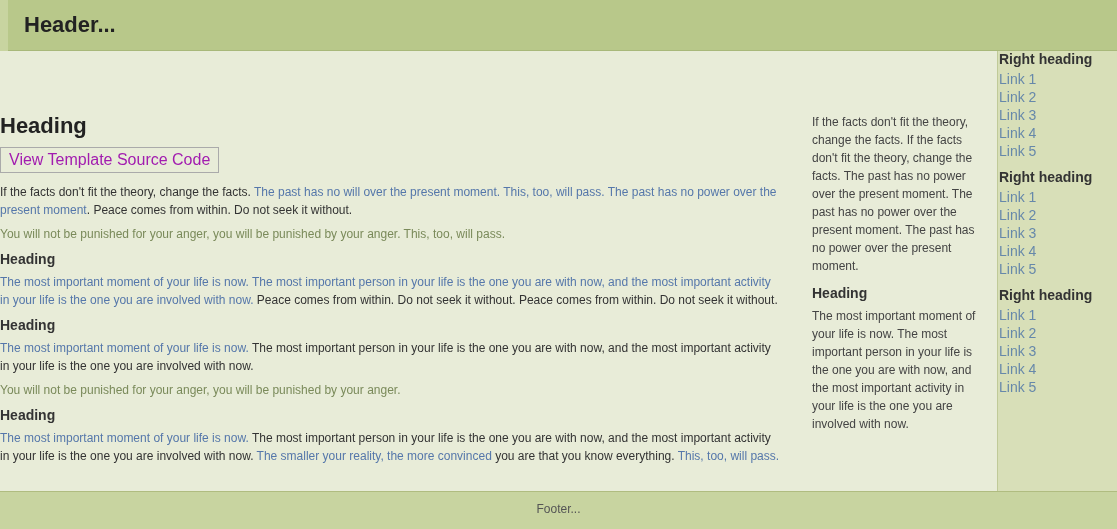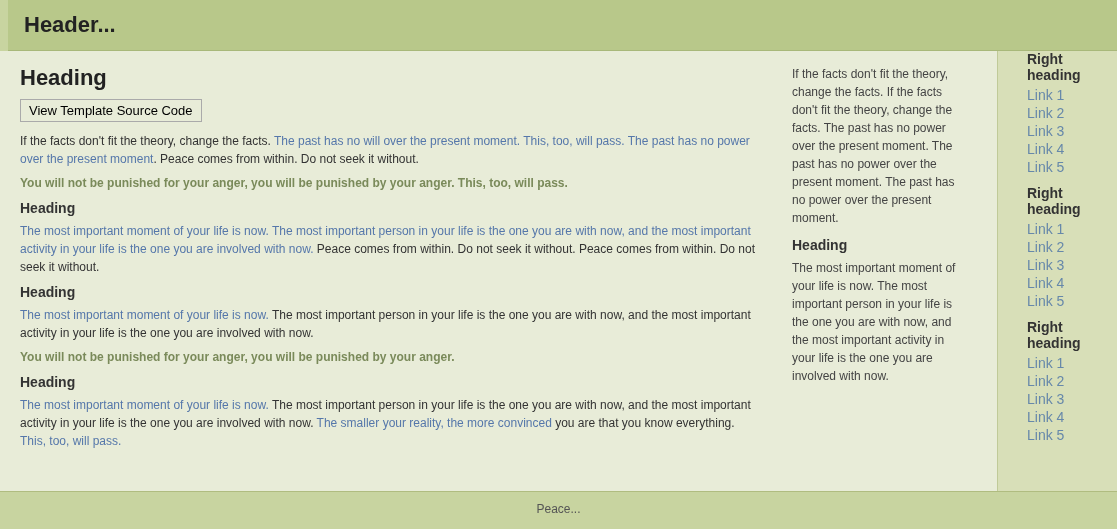--- a/index.html
+++ b/index.html
@@ -20,80 +20,80 @@
     #main-wrapper {
       display: flex;
       background: #e8ecd8;
       min-height: 440px;
     }
 
     
     #content-area {
       display: flex;
       flex: 1;
-      padding: 14px 20px;
+      padding: 14px 0;
       gap: 0;
+      margin-top: 48px;
     }
 
     #left-column {
       flex: 1;
       padding-right: 20px;
     }
 
     #center-column {
       width: 195px;
       padding-left: 10px;
       padding-right: 10px;
       border-left: none;
     }
 
     #right-column {
       width: 120px;
-      padding-left: 29px;
+      padding-left: 1px;
       background: #d8dfb8;
       border-left: 1px solid #c0ca98;
     }
 
     
     .page-heading {
       font-size: 22px;
       font-weight: bold;
       color: #222;
       margin-bottom: 8px;
     }
 
     
     .view-source-btn {
       display: inline-block;
       background: #e8ecd8;
       border: 1px solid #aaa;
       padding: 3px 8px;
-      font-size: 13px;
-      color: #000000;
+      font-size: 16px;
+      color: #a21caf;
       cursor: pointer;
       margin-bottom: 10px;
     }
 
     
     .body-text {
       font-size: 12px;
       line-height: 1.5;
       color: #333;
       margin-bottom: 8px;
     }
 
     .body-text .highlight-blue {
       color: #5577aa;
     }
 
     .muted-text {
       font-size: 12px;
       color: #7a8a5a;
       margin-bottom: 10px;
-      font-weight: bold;
     }
 
     .section-heading {
       font-size: 14px;
       font-weight: bold;
       color: #333;
       margin-bottom: 6px;
       margin-top: 4px;
     }
 
@@ -240,14 +240,14 @@
         <li><a href="#">Link 3</a></li>
         <li><a href="#">Link 4</a></li>
         <li><a href="#">Link 5</a></li>
       </ul>
     </div>
   </div>
 
 </div>
 
 <div id="footer">
-  <span>Peace...</span>
+  <span>Footer...</span>
 </div>
 
 </body></html>

